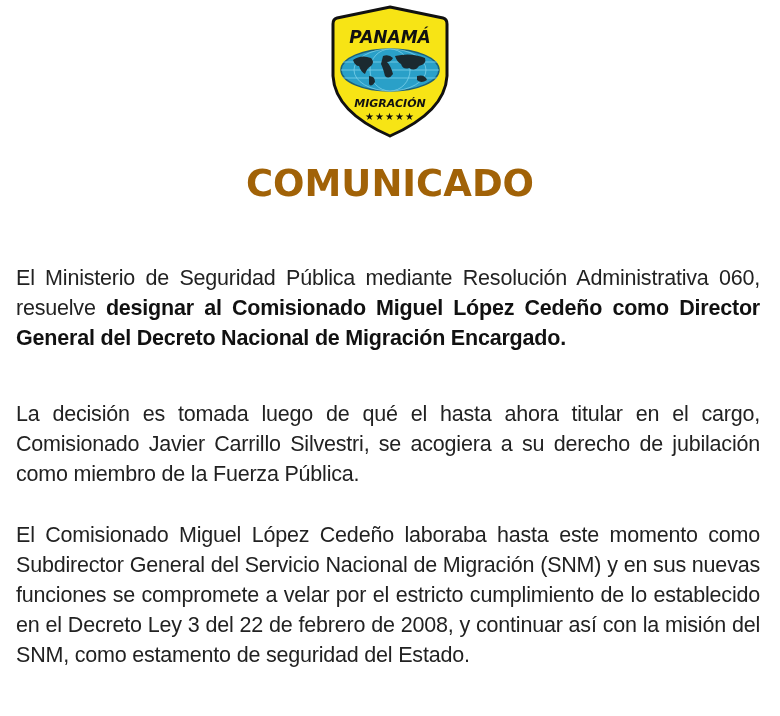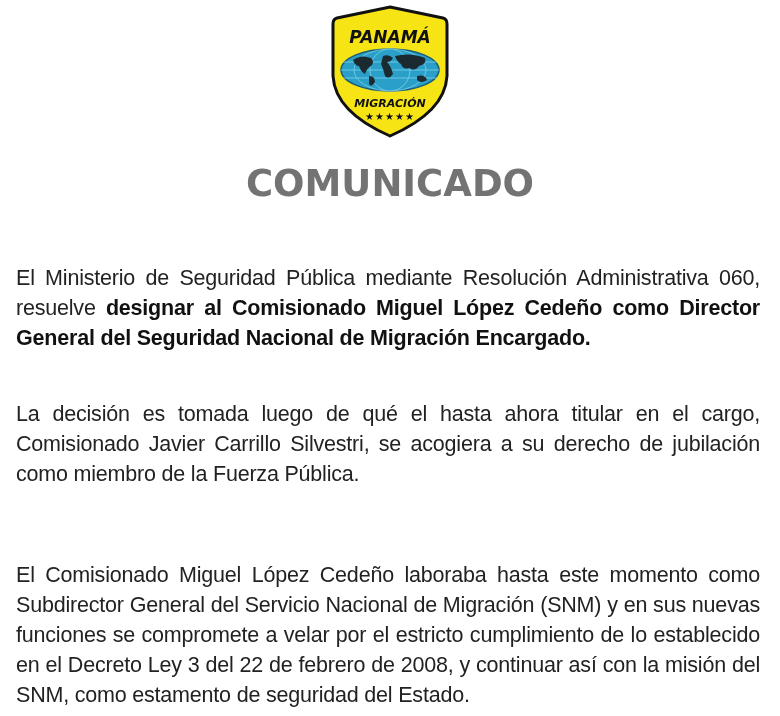--- a/index.html
+++ b/index.html
@@ -1,32 +1,32 @@
 <!DOCTYPE html>
 <html><head>
 <meta charset="utf-8">
 <style>
   html, body { margin:0; padding:0; background:#ffffff; }
   body { width:780px; height:716px; position:relative; overflow:hidden; color:#1a1a1a; }
   .logo { position:absolute; left:331px; top:4px; width:118px; height:136px;font-style:italic; }
   .title {
     position:absolute; left:0; width:780px; top:162px; text-align:center;
     font-family:"DejaVu Sans", sans-serif; font-weight:bold; font-size:37px;
-    color:#737373; letter-spacing:0px; margin:0;
+    color:#a16207; letter-spacing:0px; margin:0;
   }
   .para {
     position:absolute; left:16px; width:744px;
     font-family:"Liberation Sans", sans-serif; font-size:21.5px;
     line-height:30px; text-align:justify; margin:0; color:#222;
     letter-spacing:-0.2px;
   }
   .para b { font-weight:bold; color:#111; }
   #p1 { top:263px; }
   #p2 { top:399px; }
-  #p3 { top:560px; }
+  #p3 { top:520px; }
 </style>
 </head>
 <body>
 
 <div class="logo">
   <svg width="118" height="136" viewBox="0 0 118 136">
     <path d="M59 3 L112 14 Q116 15 116 20 L116 72 Q114 108 59 132 Q4 108 2 72 L2 20 Q2 15 6 14 Z" fill="#f7e415" stroke="#111" stroke-width="3"></path>
     <text x="59" y="39" text-anchor="middle" font-family="DejaVu Sans, sans-serif" font-weight="bold" font-size="17" fill="#111">PANAMÁ</text>
     <ellipse cx="59" cy="66" rx="49" ry="21" fill="#2aa0c8" stroke="#1a5f7a" stroke-width="1.5"></ellipse>
     <g stroke="#7cd0ea" stroke-width="0.8" fill="none">
@@ -43,17 +43,17 @@
       <path d="M64 52 Q80 48 94 54 Q96 60 88 62 Q84 68 78 64 Q72 66 70 60 Q66 58 64 52 Z"></path>
       <path d="M86 72 Q94 70 96 76 Q90 80 86 76 Z"></path>
     </g>
     <text x="59" y="103" text-anchor="middle" font-family="DejaVu Sans, sans-serif" font-weight="bold" font-size="11" fill="#111">MIGRACIÓN</text>
     <text x="59" y="116" text-anchor="middle" font-family="DejaVu Sans, sans-serif" font-size="10" fill="#111" letter-spacing="1">★★★★★</text>
   </svg>
 </div>
 
 <h1 class="title">COMUNICADO</h1>
 
-<p class="para" id="p1"><span>El Ministerio de Seguridad Pública mediante Resolución Administrativa 060, resuelve </span><b>designar al Comisionado Miguel López Cedeño como Director General del Seguridad Nacional de Migración Encargado.</b></p>
+<p class="para" id="p1"><span>El Ministerio de Seguridad Pública mediante Resolución Administrativa 060, resuelve </span><b>designar al Comisionado Miguel López Cedeño como Director General del Decreto Nacional de Migración Encargado.</b></p>
 
 <p class="para" id="p2">La decisión es tomada luego de qué el hasta ahora titular en el cargo, Comisionado Javier Carrillo Silvestri, se acogiera a su derecho de jubilación como miembro de la Fuerza Pública.</p>
 
 <p class="para" id="p3">El Comisionado Miguel López Cedeño laboraba hasta este momento como Subdirector General del Servicio Nacional de Migración  (SNM) y en sus nuevas funciones se compromete a velar por el estricto cumplimiento de lo establecido en el Decreto Ley 3 del 22 de febrero de 2008, y continuar así con la misión del SNM, como estamento de seguridad del Estado.</p>
 
 </body></html>

